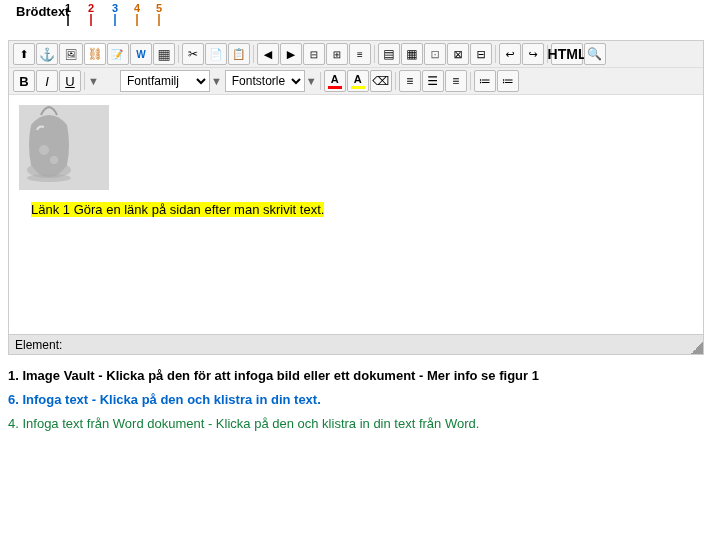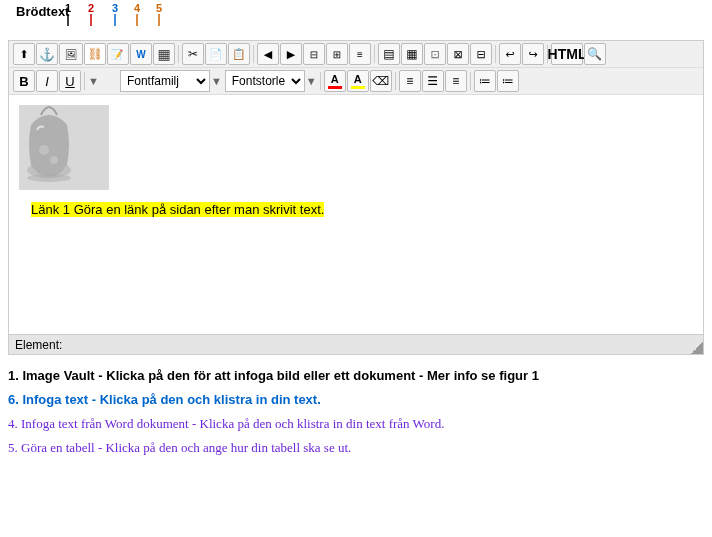--- a/index.html
+++ b/index.html
@@ -113,21 +113,21 @@
     }
 
     .info-line {
       font-size: 13px;
       margin-bottom: 2px;
     }
 
     .info-line.black { color: #000; }
     .info-line.red { color: #cc0000; }
     .info-line.blue { color: #0066cc; }
-    .info-line.orange { color: #6d28d9; font-family: Liberation Serif, serif; }
+    .info-line.orange { color: #15803d; }
 
     .info-line strong { font-weight: bold; }
 
     
     .header-area {
       position: relative;
       padding: 2px 8px;
     }
 
     .color-bar {
@@ -380,16 +380,13 @@
 <div class="info-section">
   <p class="info-line black">
     <strong>1. Image Vault  - Klicka på den för att infoga bild eller ett dokument  -  Mer info se figur 1</strong>
   </p>
   <p class="info-line blue">
     <strong>6. Infoga text - Klicka på den och klistra in din text.</strong>
   </p>
   <p class="info-line orange">
     4. Infoga text från Word dokument - Klicka på den och klistra in din text från Word.
   </p>
-  <p class="info-line orange">
-    5. Göra en tabell - Klicka på den och ange hur din tabell ska se ut.
-  </p>
 </div>
 
 </body></html>

